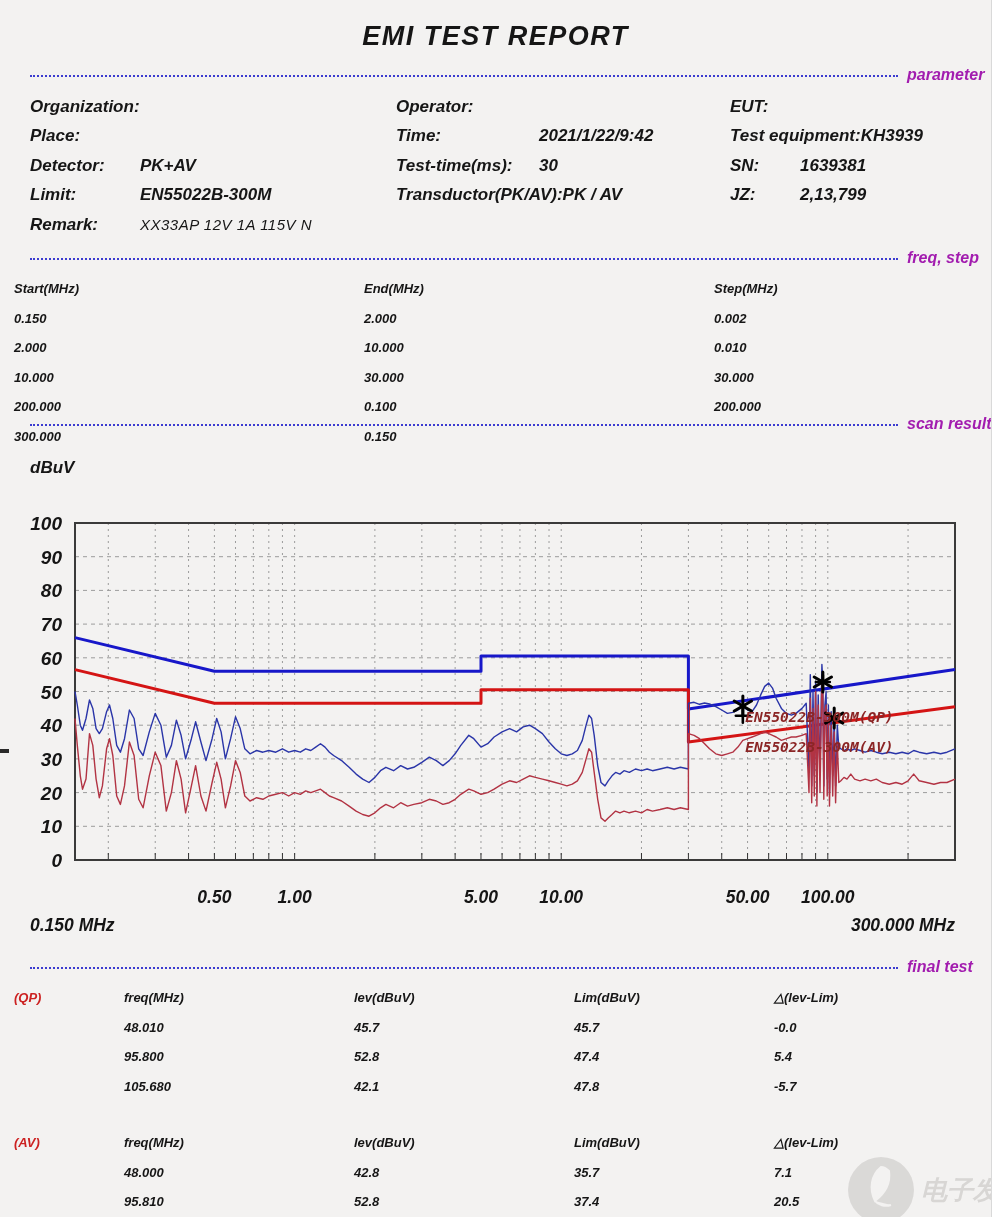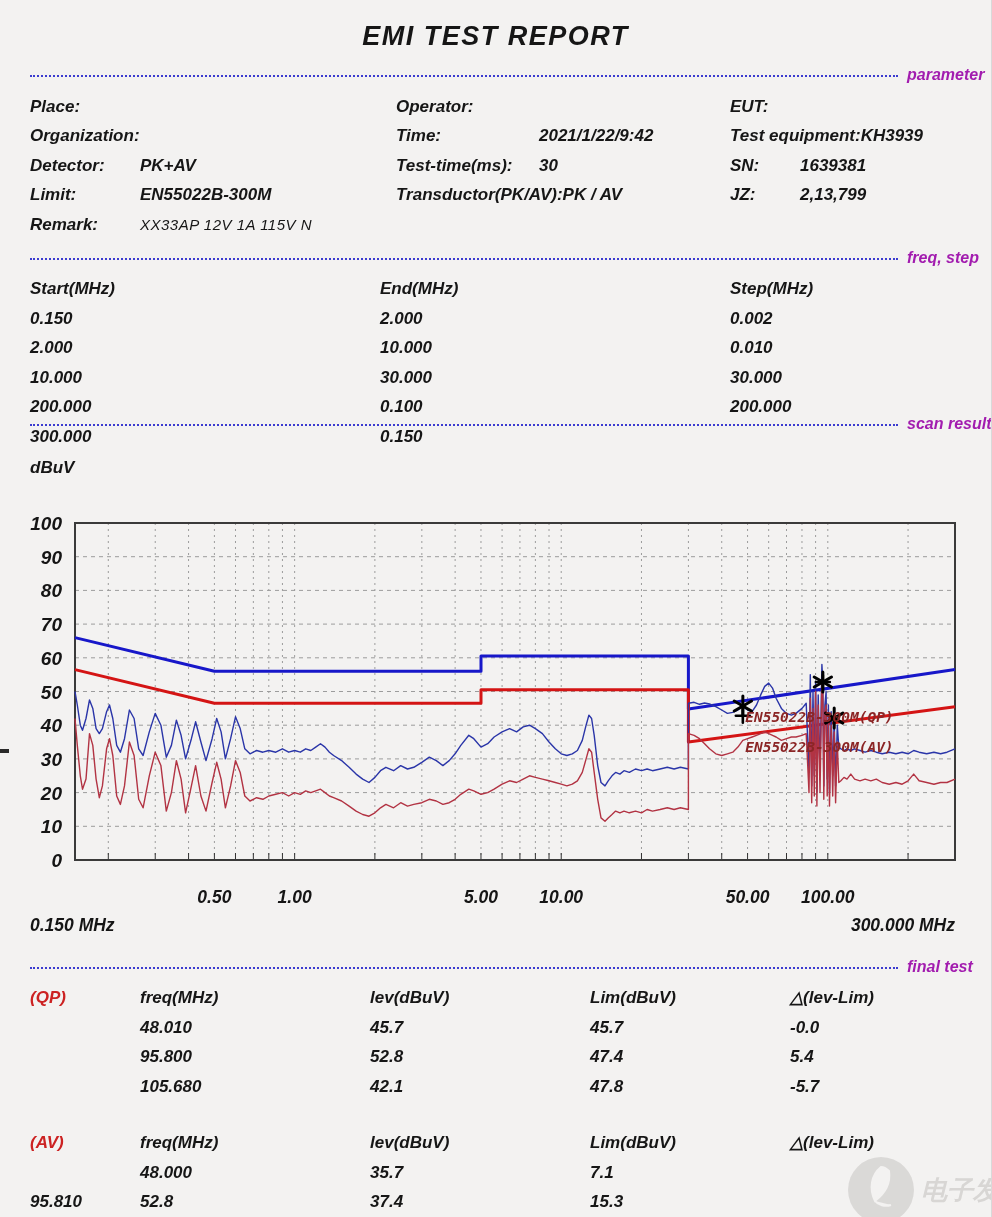--- a/index.html
+++ b/index.html
@@ -11,21 +11,21 @@
   .sep{position:absolute;left:0;right:0;height:2px;}
   .sep-line{margin-left:30px;width:868px;border-top:2px dotted #3b3bd0;}
   .sep-label{position:absolute;left:907px;top:-9px;color:#a21caf;font-size:16px;
              font-weight:700;white-space:nowrap;}
   .pcol{position:absolute;top:92px;font-size:17px;font-weight:700;line-height:29.4px;white-space:nowrap;}
   .pcol .plabel{display:inline-block;}
   #param-col1{left:30px;} #param-col1 .plabel{min-width:110px;}
   #param-col2{left:396px;} #param-col2 .plabel{min-width:143px;}
   #param-col3{left:730px;} #param-col3 .plabel{min-width:70px;}
   .remark-val{font-weight:400;font-size:15px;letter-spacing:0.5px;margin-top:6px;}
-  .grid-table{position:absolute;left:30px;display:grid;font-size:17px;font-weight:700;
+  .grid-table{position:absolute;left:14px;display:grid;font-size:13px;font-weight:700;
               line-height:29.5px;white-space:nowrap;}
   #freq-table{top:274px;grid-template-columns:350px 350px 232px;}
   #qp-table{top:983px;grid-template-columns:110px 230px 220px 200px 172px;}
   #av-table{top:1128px;grid-template-columns:110px 230px 220px 200px 172px;}
   .red-tag{color:#cc2222;}
   .dbuv{position:absolute;left:30px;top:458px;font-size:17px;font-weight:700;}
   #chart-svg{position:absolute;left:0;top:505px;}
   .stray-dash{position:absolute;left:0;top:749px;width:9px;height:4px;background:#2a2a2a;}
   .watermark{position:absolute;left:845px;top:1145px;opacity:0.55;}
 </style>
@@ -35,22 +35,22 @@
 <div class="page">
 
   <div class="title">EMI TEST REPORT</div>
 
   <div class="sep" style="top:75px">
     <div class="sep-line"></div>
     <span class="sep-label">parameter</span>
   </div>
 
   <div class="pcol" id="param-col1">
+      <div class="prow"><span class="plabel">Organization:</span><span class="pvalue"></span></div>
       <div class="prow"><span class="plabel">Place:</span><span class="pvalue"></span></div>
-      <div class="prow"><span class="plabel">Organization:</span><span class="pvalue"></span></div>
       <div class="prow"><span class="plabel">Detector:</span><span class="pvalue">PK+AV</span></div>
       <div class="prow"><span class="plabel">Limit:</span><span class="pvalue">EN55022B-300M</span></div>
       <div class="prow"><span class="plabel">Remark:</span><span class="remark-val">XX33AP  12V 1A 115V N</span></div>
     </div>
   <div class="pcol" id="param-col2">
       <div class="prow"><span class="plabel">Operator:</span><span class="pvalue"></span></div>
       <div class="prow"><span class="plabel">Time:</span><span class="pvalue">2021/1/22/9:42</span></div>
       <div class="prow"><span class="plabel">Test-time(ms):</span><span class="pvalue">30</span></div>
       <div class="prow"><span class="plabel">Transductor(PK/AV):</span><span class="pvalue">PK  /  AV</span></div>
     </div>
@@ -230,27 +230,28 @@
       <div>-5.7</div>
     </div>
   <div class="grid-table" id="av-table">
       <div class="red-tag">(AV)</div>
       <div>freq(MHz)</div>
       <div>lev(dBuV)</div>
       <div>Lim(dBuV)</div>
       <div>△(lev-Lim)</div>
       <div></div>
       <div>48.000</div>
+      <div>42.8</div>
       <div>35.7</div>
       <div>7.1</div>
       <div></div>
       <div>95.810</div>
       <div>52.8</div>
       <div>37.4</div>
-      <div>15.3</div>
+      <div>20.5</div>
     </div>
 
   <svg class="watermark" width="200" height="90">
     <circle cx="36" cy="45" r="33" fill="#c7c5c3"></circle>
     <path d="M 36 22 C 26 30 24 44 30 56 C 38 50 46 40 44 26 C 41 23 38 22 36 22 Z M 30 56 C 33 60 40 62 46 60" fill="#f3f2f1" stroke="#f3f2f1" stroke-width="2"></path>
     <text x="76" y="54" font-family="DejaVu Sans, sans-serif" font-size="26" font-weight="700" fill="#c2c0be">电子发烧友</text>
   </svg>
 
 </div>
 

